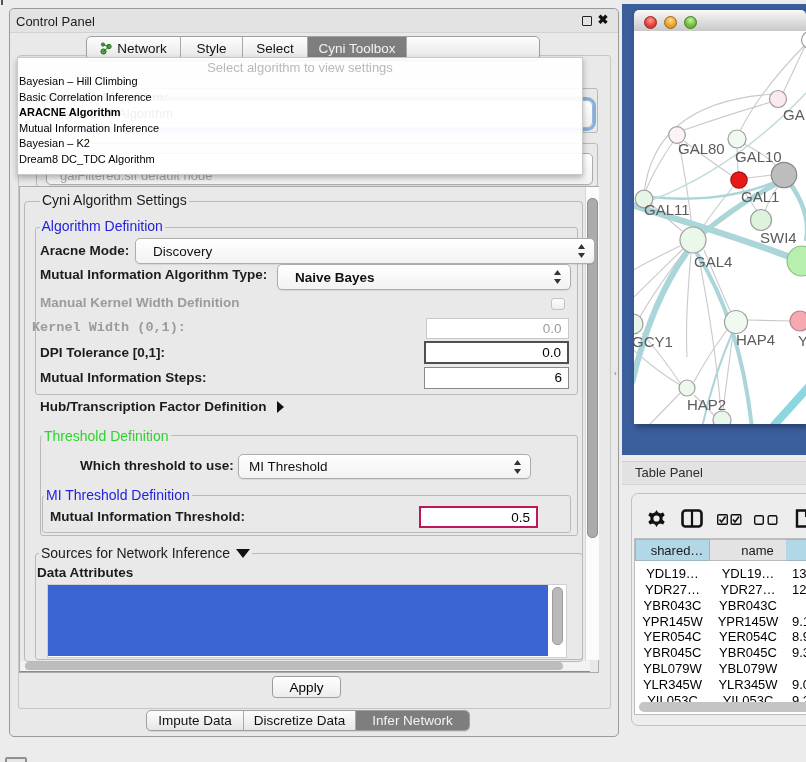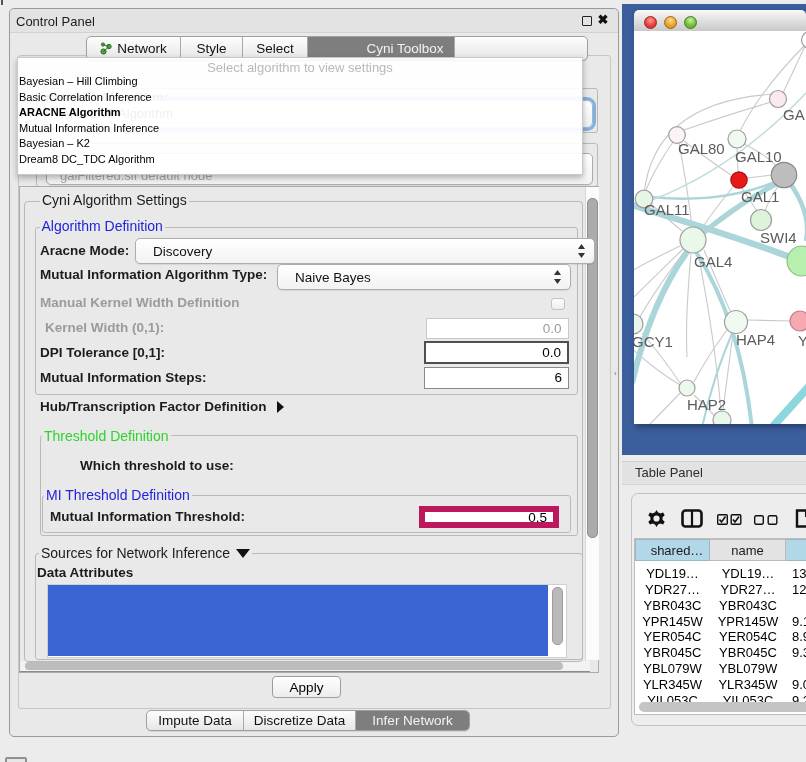--- a/index.html
+++ b/index.html
@@ -36,21 +36,21 @@
   <div class="tabseg" style="left:76px;top:27px;height:23px;">
     <div class="tab" style="width:93px;"><svg width="13" height="13" viewBox="0 0 13 13" style="margin-right:4px;">
           <circle cx="3.5" cy="9.5" r="2.6" fill="#49a942" stroke="#2c7028"></circle>
           <circle cx="9" cy="4.5" r="2.2" fill="#49a942" stroke="#2c7028"></circle>
           <circle cx="3" cy="2.5" r="1.6" fill="#49a942" stroke="#2c7028"></circle>
           <line x1="3.5" y1="9.5" x2="9" y2="4.5" stroke="#2c7028"></line>
           <line x1="3" y1="2.5" x2="9" y2="4.5" stroke="#2c7028"></line>
         </svg>Network</div>
     <div class="tab" style="width:61px;">Style</div>
     <div class="tab" style="width:64px;">Select</div>
-    <div class="tab sel" style="width:98px;padding-left:48px;">Cyni Toolbox</div>
+    <div class="tab sel" style="width:98px;">Cyni Toolbox</div>
     <div class="tab" style="width:132px;margin-top:40px;">jActiveMNodules</div>
   </div>
 
   <div class="lbl b" style="left:27px;top:81px;">Inference Algorithm:</div>
   <div class="grp" style="left:26px;top:79px;width:560px;height:43px;"></div>
   <div class="abs" style="left:36px;top:91px;width:545px;height:26px;background:linear-gradient(#fff,#f0f0f0);border:1px solid #9db8d6;border-radius:6px;box-shadow:0 0 0 3px rgba(100,155,215,0.75);">
       <span style="position:absolute;left:14px;top:5px;font-size:13px;color:#222;">ARACNE Algorithm</span>
     </div>
   <div class="grp" style="left:26px;top:134px;width:560px;height:42px;"></div>
   <div class="combo" style="left:36px;top:144px;width:545px;height:30px;">
@@ -74,55 +74,62 @@
   <div class="lbl b" style="left:30px;top:233.5px;">Aracne Mode:</div>
   <div class="combo" style="left:125px;top:229px;width:434px;height:24px;padding-left:24px;">
       <span class="ct">Discovery</span>
     <svg class="spin" viewBox="0 0 9 16">
         <path d="M4.5 1 L8 6 L1 6 Z" fill="#333"></path>
         <path d="M4.5 15 L8 10 L1 10 Z" fill="#333"></path>
       </svg>
     </div>
 
   <div class="lbl b" style="left:30px;top:257.5px;">Mutual Information Algorithm Type:</div>
-  <div class="combo" style="left:267px;top:255px;width:292px;height:24px;">
+  <div class="combo" style="left:267px;top:255px;width:292px;height:24px;font-weight:bold;">
       <span class="ct">Naive Bayes</span>
     <svg class="spin" viewBox="0 0 9 16">
         <path d="M4.5 1 L8 6 L1 6 Z" fill="#333"></path>
         <path d="M4.5 15 L8 10 L1 10 Z" fill="#333"></path>
       </svg>
     </div>
 
   <div class="lbl b gray" style="left:30px;top:285.5px;">Manual Kernel Width Definition</div>
   <div class="abs" style="left:541px;top:289px;width:12px;height:10px;background:linear-gradient(#fdfdfd,#ececec);border:1px solid #c2c2c2;border-radius:3px;"></div>
 
-  <div class="lbl b gray" style="left:35px;top:310.5px;">Kernel Width (0,1):</div>
+  <div class="lbl b gray" style="left:22px;top:310.5px;font-family:Liberation Mono, monospace;">Kernel Width (0,1):</div>
   <div class="field" style="left:415.5px;top:308.5px;width:143px;height:21px;border:1px solid #c9c9c9;color:#9b9b9b;">0.0</div>
 
   <div class="lbl b" style="left:30px;top:335.5px;">DPI Tolerance [0,1]:</div>
   <div class="field" style="left:414px;top:332px;width:145px;height:23px;border:2px solid #4f4f4f;color:#000;">0.0</div>
 
   <div class="lbl b" style="left:30px;top:360.5px;">Mutual Information Steps:</div>
   <div class="field" style="left:414px;top:357.5px;width:145px;height:22px;border:1px solid #8b8b8b;color:#000;">6</div>
 
   <div class="lbl b" style="left:30px;top:389.5px;">Hub/Transcription Factor Definition</div>
   <svg class="abs" style="left:266px;top:391px;" width="9" height="14" viewBox="0 0 9 14">
       <path d="M1 1 L8 7 L1 13 Z" fill="#111"></path>
     </svg>
 
   <div class="grp" style="left:30px;top:426px;width:536px;height:99px;"></div>
   <div class="gtitle" style="left:32px;top:419px;color:#2fd32f;">Threshold Definition</div>
 
   <div class="lbl b" style="left:70px;top:448.5px;">Which threshold to use:</div>
+  <div class="combo" style="left:228px;top:445px;width:291px;height:23px;">
+      <span class="ct" style="left:10px;">MI Threshold</span>
+    <svg class="spin" viewBox="0 0 9 16">
+        <path d="M4.5 1 L8 6 L1 6 Z" fill="#333"></path>
+        <path d="M4.5 15 L8 10 L1 10 Z" fill="#333"></path>
+      </svg>
+    </div>
 
   <div class="grp" style="left:32px;top:486px;width:527px;height:36px;"></div>
   <div class="gtitle" style="left:34px;top:477.5px;color:#2222dd;">MI Threshold Definition</div>
 
   <div class="lbl b" style="left:40px;top:499.5px;">Mutual Information Threshold:</div>
-  <div class="field" style="left:409px;top:497px;width:140px;height:22px;border:6px solid #be185d;color:#000;">0.5</div>
+  <div class="field" style="left:409px;top:497px;width:119px;height:22px;border:2px solid #be185d;color:#000;">0.5</div>
 
   <div class="grp" style="left:25px;top:544px;width:546px;height:105px;"></div>
   <div class="gtitle" style="left:29px;top:535.5px;color:#1c1c1c;">Sources for Network Inference <span style="display:inline-block;width:0;height:0;border-left:7px solid transparent;border-right:7px solid transparent;border-top:9px solid #111;vertical-align:middle;margin-left:2px;"></span></div>
 
   <div class="lbl b" style="left:27px;top:555.5px;">Data Attributes</div>
 
   <div class="abs" style="left:37px;top:575px;width:518px;height:72px;background:#fff;border:1px solid #cfcfcf;overflow:hidden;">
     <div class="abs" style="left:0;top:0;width:500px;height:71px;background:#3a64d2;"></div>
     <div class="abs" style="left:504px;top:2px;width:9px;height:56px;background:#b9b9b9;border:1px solid #9d9d9d;border-radius:5px;"></div>
   </div>
@@ -259,21 +266,21 @@
       <rect x="0.7" y="0.7" width="8.6" height="8.6" rx="1.5" fill="none" stroke="#111" stroke-width="1.4"></rect>
       <rect x="14.2" y="0.7" width="8.6" height="8.6" rx="1.5" fill="none" stroke="#111" stroke-width="1.4"></rect>
     </svg>
   <svg class="abs" style="left:163px;top:15px;" width="20" height="19" viewBox="0 0 20 19">
       <path d="M2 1.5 H11 L17 7 V17.5 H2 Z" fill="none" stroke="#111" stroke-width="2.4"></path>
       <path d="M11 1.5 V7 H17" fill="none" stroke="#111" stroke-width="2"></path>
     </svg>
 
   <div class="abs" style="left:2px;top:44px;width:188px;height:175px;background:#fff;border:1px solid #bdbdbd;border-right:none;overflow:hidden;">
     <div class="abs" style="left:0;top:0;height:22px;width:75px;background:#b2d8e8;border:1px solid #9fb6bf;box-sizing:border-box;font-size:13px;color:#1a1a1a;display:flex;align-items:center;justify-content:center;padding-left:9px;">shared…</div>
-    <div class="abs" style="left:75px;top:0;height:22px;width:76px;background:#e3e3e3;border:1px solid #bcbcbc;border-left:none;box-sizing:border-box;font-size:13px;color:#1a1a1a;display:flex;align-items:center;justify-content:center;">name</div>
+    <div class="abs" style="left:75px;top:0;height:22px;width:96px;background:#e3e3e3;border:1px solid #bcbcbc;border-left:none;box-sizing:border-box;font-size:13px;color:#1a1a1a;display:flex;align-items:center;justify-content:center;">name</div>
     <div class="abs" style="left:151px;top:0;height:22px;width:40px;background:#b2d8e8;border:1px solid #9fb6bf;border-left:none;box-sizing:border-box;"></div>
     <div class="abs" style="left:0px;top:27px;width:75px;font-size:13px;color:#000;line-height:15.85px;white-space:pre;text-align:center;">YDL19…
 YDR27…
 YBR043C
 YPR145W
 YER054C
 YBR045C
 YBL079W
 YLR345W
 YIL053C</div>

